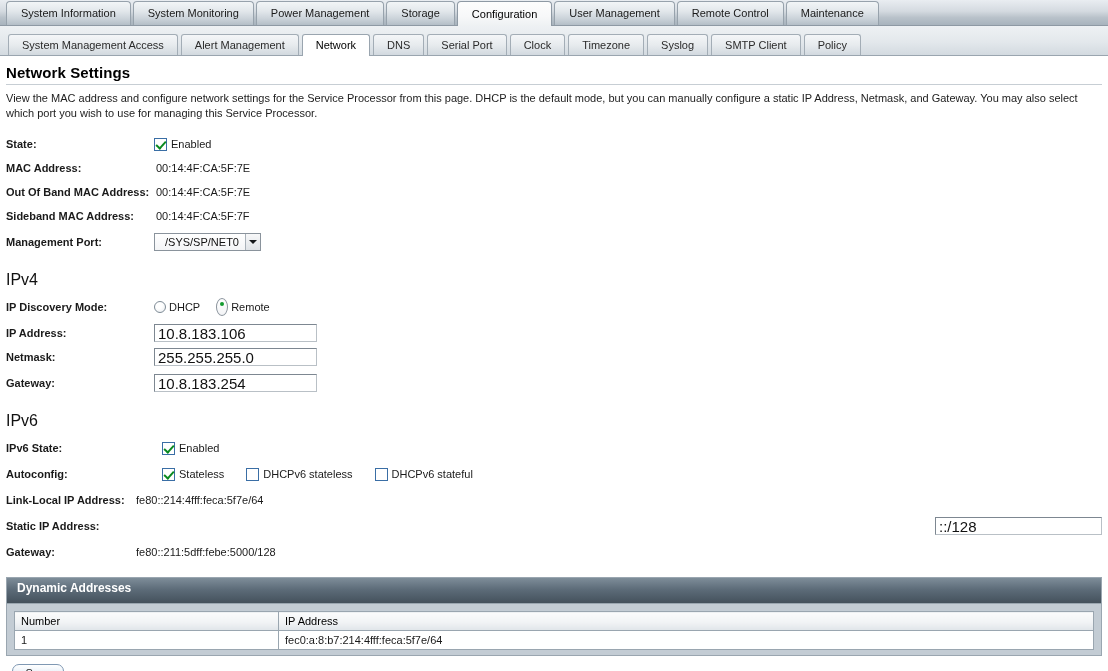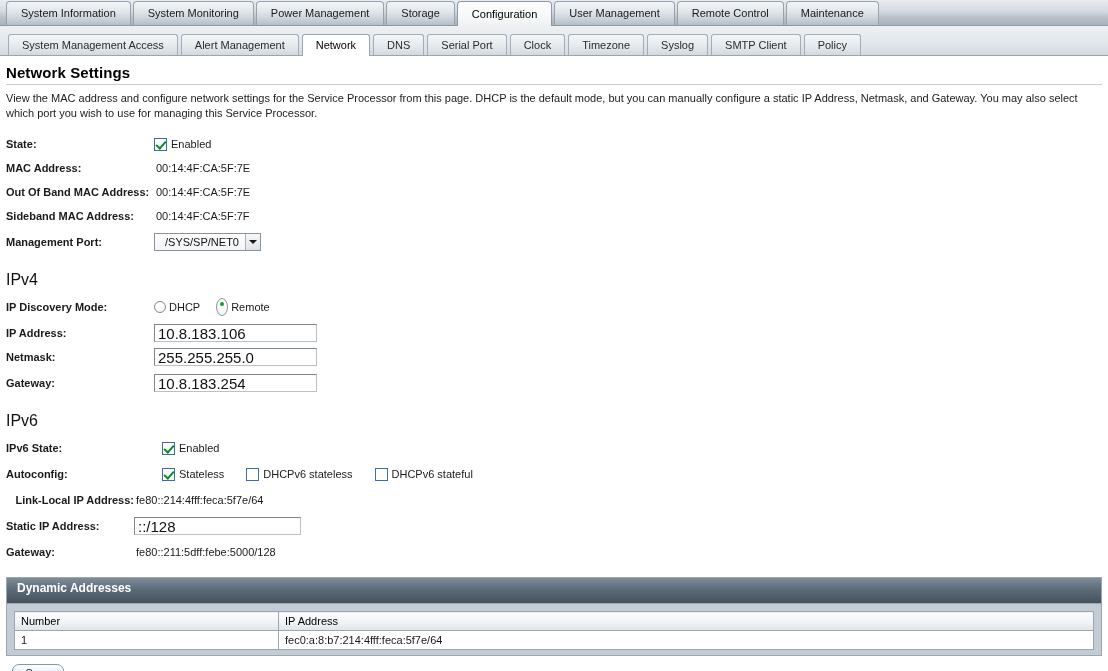--- a/index.html
+++ b/index.html
@@ -393,26 +393,26 @@
     <div class="fval" id="autoconfig-opts" style="padding-left:8px;">
         <span class="cb checked"></span>
         <span class="cb-label">Stateless</span>
         <span class="cb"></span>
         <span class="cb-label">DHCPv6 stateless</span>
         <span class="cb"></span>
         <span class="cb-label">DHCPv6 stateful</span>
       </div>
   </div>
 
-  <div class="frow" style="margin-top:4px;text-align:right;">
+  <div class="frow" style="margin-top:4px;">
     <div class="flabel" style="width:128px;flex:0 0 128px;">Link-Local IP Address:</div>
     <div class="fval plain">fe80::214:4fff:feca:5f7e/64</div>
   </div>
 
-  <div class="frow" style="margin-top:4px;">
+  <div class="frow" style="margin-top:4px;justify-content:space-between;">
     <div class="flabel" style="width:128px;flex:0 0 128px;">Static IP Address:</div>
     <div class="fval">
       <input class="tinput w167" type="text" value="::/128" style="">
     </div>
   </div>
 
   <div class="frow" style="margin-top:4px;">
     <div class="flabel" style="width:128px;flex:0 0 128px;">Gateway:</div>
     <div class="fval plain">fe80::211:5dff:febe:5000/128</div>
   </div>

